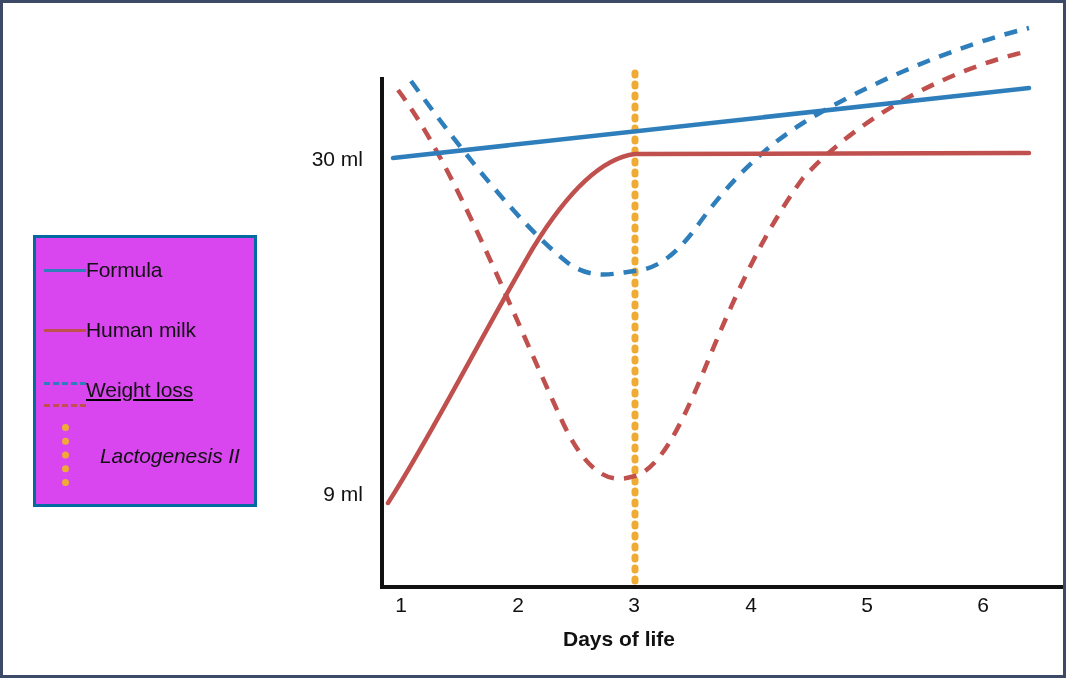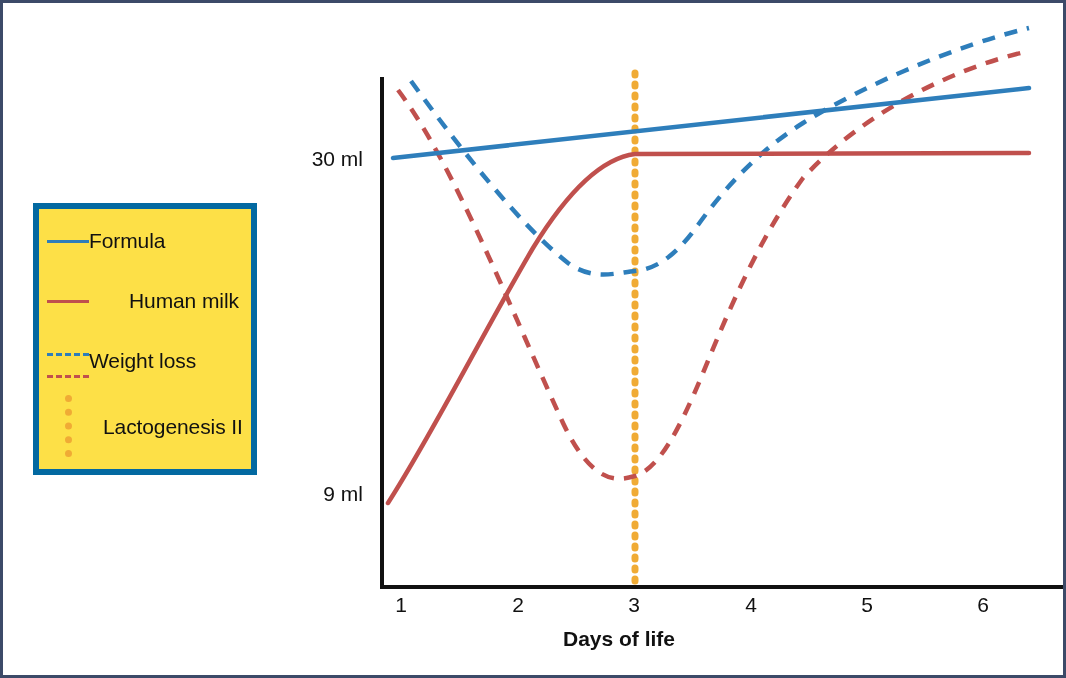--- a/index.html
+++ b/index.html
@@ -25,25 +25,25 @@
     left: 0;
     top: 0;
     width: 1066px;
     height: 678px;
     display: block;
   }
   
   #legend {
     position: absolute;
     left: 30px;
-    top: 200px;
+    top: 232px;
     width: 224px;
     height: 272px;
-    border: 6px solid #0369a1;
-    background: #fde047;
+    border: 3px solid #0369a1;
+    background: #d946ef;
     box-sizing: border-box;
   }
   .legend-row {
     position: absolute;
     left: 0;
     width: 100%;
     height: 40px;
     display: flex;
     align-items: center;
   }
@@ -168,37 +168,37 @@
 
   <div id="legend">
 
     <div class="legend-row" style="top:12px;">
       <span class="legend-swatch">
         <span class="sw-solid blue"></span>
       </span>
       <span class="legend-label">Formula</span>
     </div>
 
-    <div class="legend-row" style="top:72px;gap:40px;">
+    <div class="legend-row" style="top:72px;">
       <span class="legend-swatch">
         <span class="sw-solid red"></span>
       </span>
       <span class="legend-label">Human milk</span>
     </div>
 
-    <div class="legend-row" style="top:132px;">
+    <div class="legend-row" style="top:132px;text-decoration:underline;">
       <span class="legend-swatch">
         <span class="sw-dash blue"></span>
         <span class="sw-dash red"></span>
       </span>
       <span class="legend-label">Weight loss</span>
     </div>
 
     <div class="legend-row" style="top:198px;">
       <span class="legend-swatch">
         <span class="sw-dotted-vert"></span>
       </span>
-      <span class="legend-label" style="margin-left:14px;">Lactogenesis II</span>
+      <span class="legend-label" style="margin-left:14px;font-style:italic;">Lactogenesis II</span>
     </div>
 
   </div>
 
 </div>
 
 </body></html>

